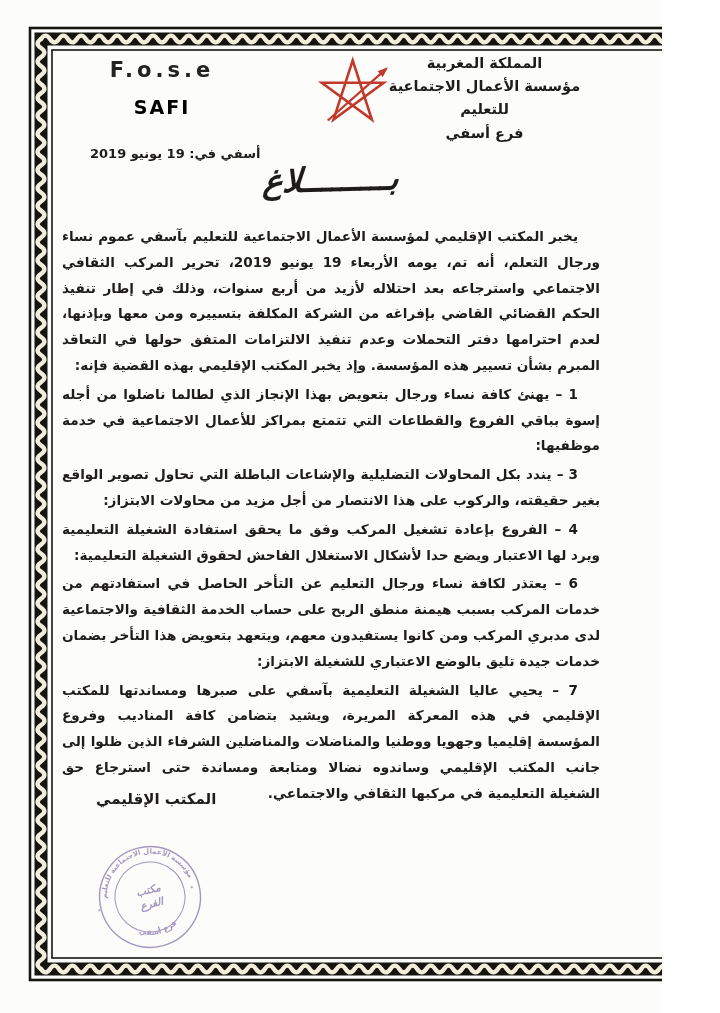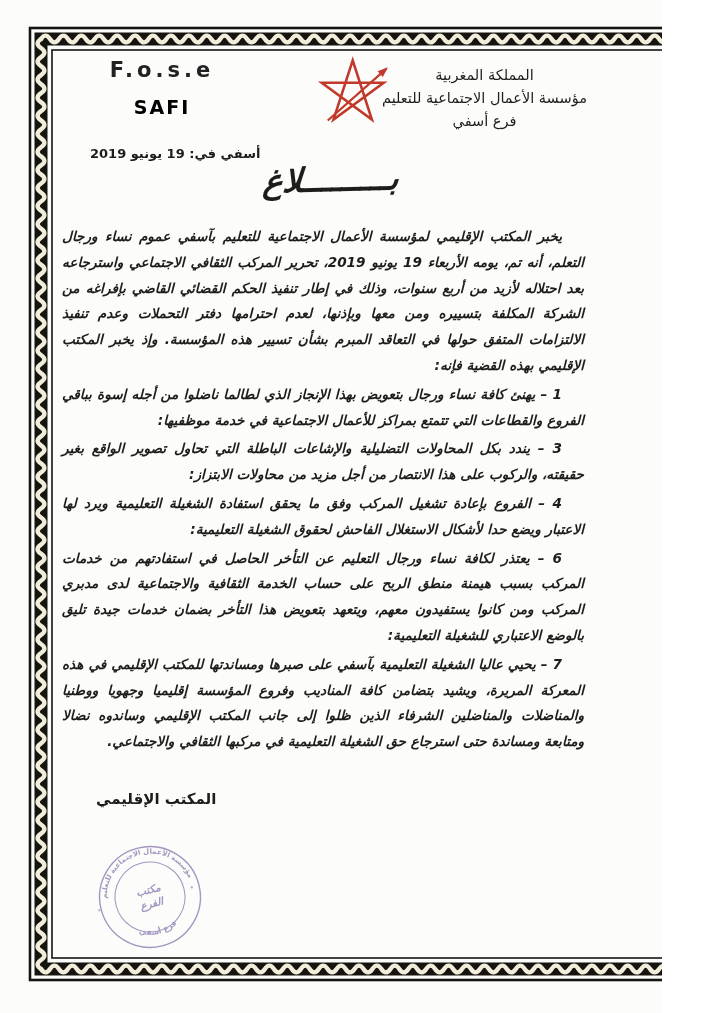--- a/index.html
+++ b/index.html
@@ -8,32 +8,32 @@
     font-family:"DejaVu Sans",sans-serif;color:#1e1d1a;
   }
   .frame{position:absolute;left:0;top:0;width:720px;height:1013px;}
   .content{position:absolute;left:60px;right:60px;top:48px;bottom:52px;direction:rtl;}
 
   
   .latin-block{position:absolute;left:22px;top:10px;width:160px;text-align:center;direction:ltr;}
   .org-latin{font-size:21px;font-weight:bold;letter-spacing:4px;color:#222;}
   .branch-latin{font-size:19px;font-weight:bold;letter-spacing:2px;margin-top:14px;color:#000000;}
   .star{position:absolute;left:250px;top:2px;width:94px;height:86px;}
-  .ar-block{position:absolute;right:0;top:16px;width:235px;text-align:center;font-weight:normal;font-size:14.5px;line-height:1.6;}
+  .ar-block{position:absolute;right:0;top:4px;width:235px;text-align:center;font-weight:bold;font-size:14.5px;line-height:1.6;}
 
   .date-line{position:absolute;left:30px;top:98px;font-weight:bold;font-size:13px;direction:rtl;}
 
   .doc-title{
     position:absolute;left:0;right:0;top:112px;text-align:center;
     font-size:33px;font-weight:bold;font-style:italic;transform:skewX(-6deg) rotate(-1.5deg);
   }
 
   
   .body-text{position:absolute;top:176px;left:2px;right:2px;font-size:13.6px;line-height:25.8px;font-weight:bold;text-align:justify;}
-  .body-text p{margin:0 16px 3px 0;text-indent:22px;font-style:italic;}
+  .body-text p{margin:0 0 3px 0;text-indent:22px;}
   .num{white-space:nowrap;}
 
   .signature{position:absolute;left:36px;top:742px;font-size:15px;font-weight:bold;}
 
   
   .stamp{position:absolute;left:34px;top:793px;width:112px;height:112px;transform:rotate(-14deg);opacity:.8;}
   .stamp svg{width:100%;height:100%;color:#8d7db2;}
   .stamp text{fill:#8d7db2;font-family:"DejaVu Sans",sans-serif;}
 </style>
 </head>
@@ -74,21 +74,21 @@
 
     <div class="date-line">أسفي في: 19 يونيو 2019</div>
 
     <div class="doc-title">بـــــــــلاغ</div>
 
     <div class="body-text">
       <p>يخبر المكتب الإقليمي لمؤسسة الأعمال الاجتماعية للتعليم بآسفي عموم نساء ورجال التعلم، أنه تم، يومه الأربعاء 19 يونيو 2019، تحرير المركب الثقافي الاجتماعي واسترجاعه بعد احتلاله لأزيد من أربع سنوات، وذلك في إطار تنفيذ الحكم القضائي القاضي بإفراغه من الشركة المكلفة بتسييره ومن معها وبإذنها، لعدم احترامها دفتر التحملات وعدم تنفيذ الالتزامات المتفق حولها في التعاقد المبرم بشأن تسيير هذه المؤسسة. وإذ يخبر المكتب الإقليمي بهذه القضية فإنه:</p>
       <p><span class="num">1 –</span> <span>يهنئ كافة نساء ورجال بتعويض بهذا الإنجاز الذي لطالما ناضلوا من أجله إسوة بباقي الفروع والقطاعات التي تتمتع بمراكز للأعمال الاجتماعية في خدمة موظفيها:</span></p>
       <p><span class="num">3 –</span> <span>يندد بكل المحاولات التضليلية والإشاعات الباطلة التي تحاول تصوير الواقع بغير حقيقته، والركوب على هذا الانتصار من أجل مزيد من محاولات الابتزاز:</span></p>
       <p><span class="num">4 –</span> <span>الفروع بإعادة تشغيل المركب وفق ما يحقق استفادة الشغيلة التعليمية ويرد لها الاعتبار ويضع حدا لأشكال الاستغلال الفاحش لحقوق الشغيلة التعليمية:</span></p>
-      <p><span class="num">6 –</span> <span>يعتذر لكافة نساء ورجال التعليم عن التأخر الحاصل في استفادتهم من خدمات المركب بسبب هيمنة منطق الربح على حساب الخدمة الثقافية والاجتماعية لدى مدبري المركب ومن كانوا يستفيدون معهم، ويتعهد بتعويض هذا التأخر بضمان خدمات جيدة تليق بالوضع الاعتباري للشغيلة التعليمية:</span></p>
+      <p><span class="num">6 –</span> <span>يعتذر لكافة نساء ورجال التعليم عن التأخر الحاصل في استفادتهم من خدمات المركب بسبب هيمنة منطق الربح على حساب الخدمة الثقافية والاجتماعية لدى مدبري المركب ومن كانوا يستفيدون معهم، ويتعهد بتعويض هذا التأخر بضمان خدمات جيدة تليق بالوضع الاعتباري للشغيلة الابتزاز:</span></p>
       <p><span class="num">7 –</span> <span>يحيي عاليا الشغيلة التعليمية بآسفي على صبرها ومساندتها للمكتب الإقليمي في هذه المعركة المريرة، ويشيد بتضامن كافة المناديب وفروع المؤسسة إقليميا وجهويا ووطنيا والمناضلات والمناضلين الشرفاء الذين ظلوا إلى جانب المكتب الإقليمي وساندوه نضالا ومتابعة ومساندة حتى استرجاع حق الشغيلة التعليمية في مركبها الثقافي والاجتماعي.</span></p>
     </div>
 
     <div class="signature">المكتب الإقليمي</div>
 
     <div class="stamp">
       <svg viewBox="0 0 160 160" aria-hidden="true">
         <defs>
           <path id="arcTop" d="M 18,80 A 62,62 0 0 1 142,80"></path>
           <path id="arcBot" d="M 26,80 A 54,54 0 0 0 134,80"></path>

